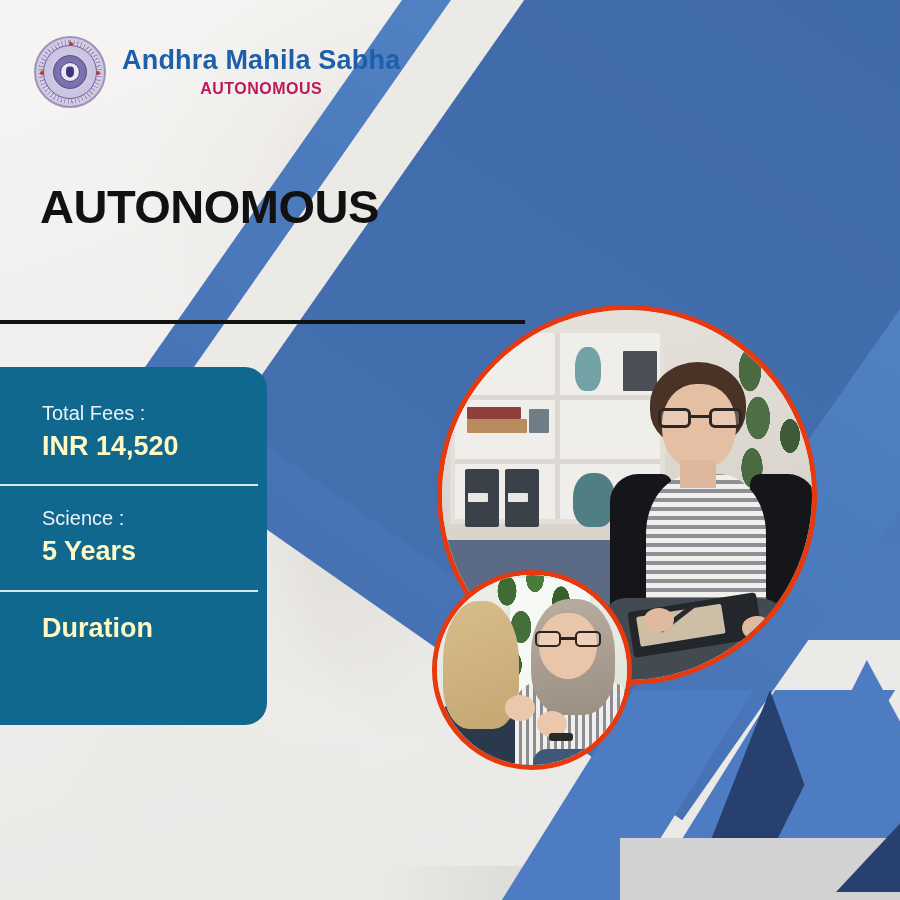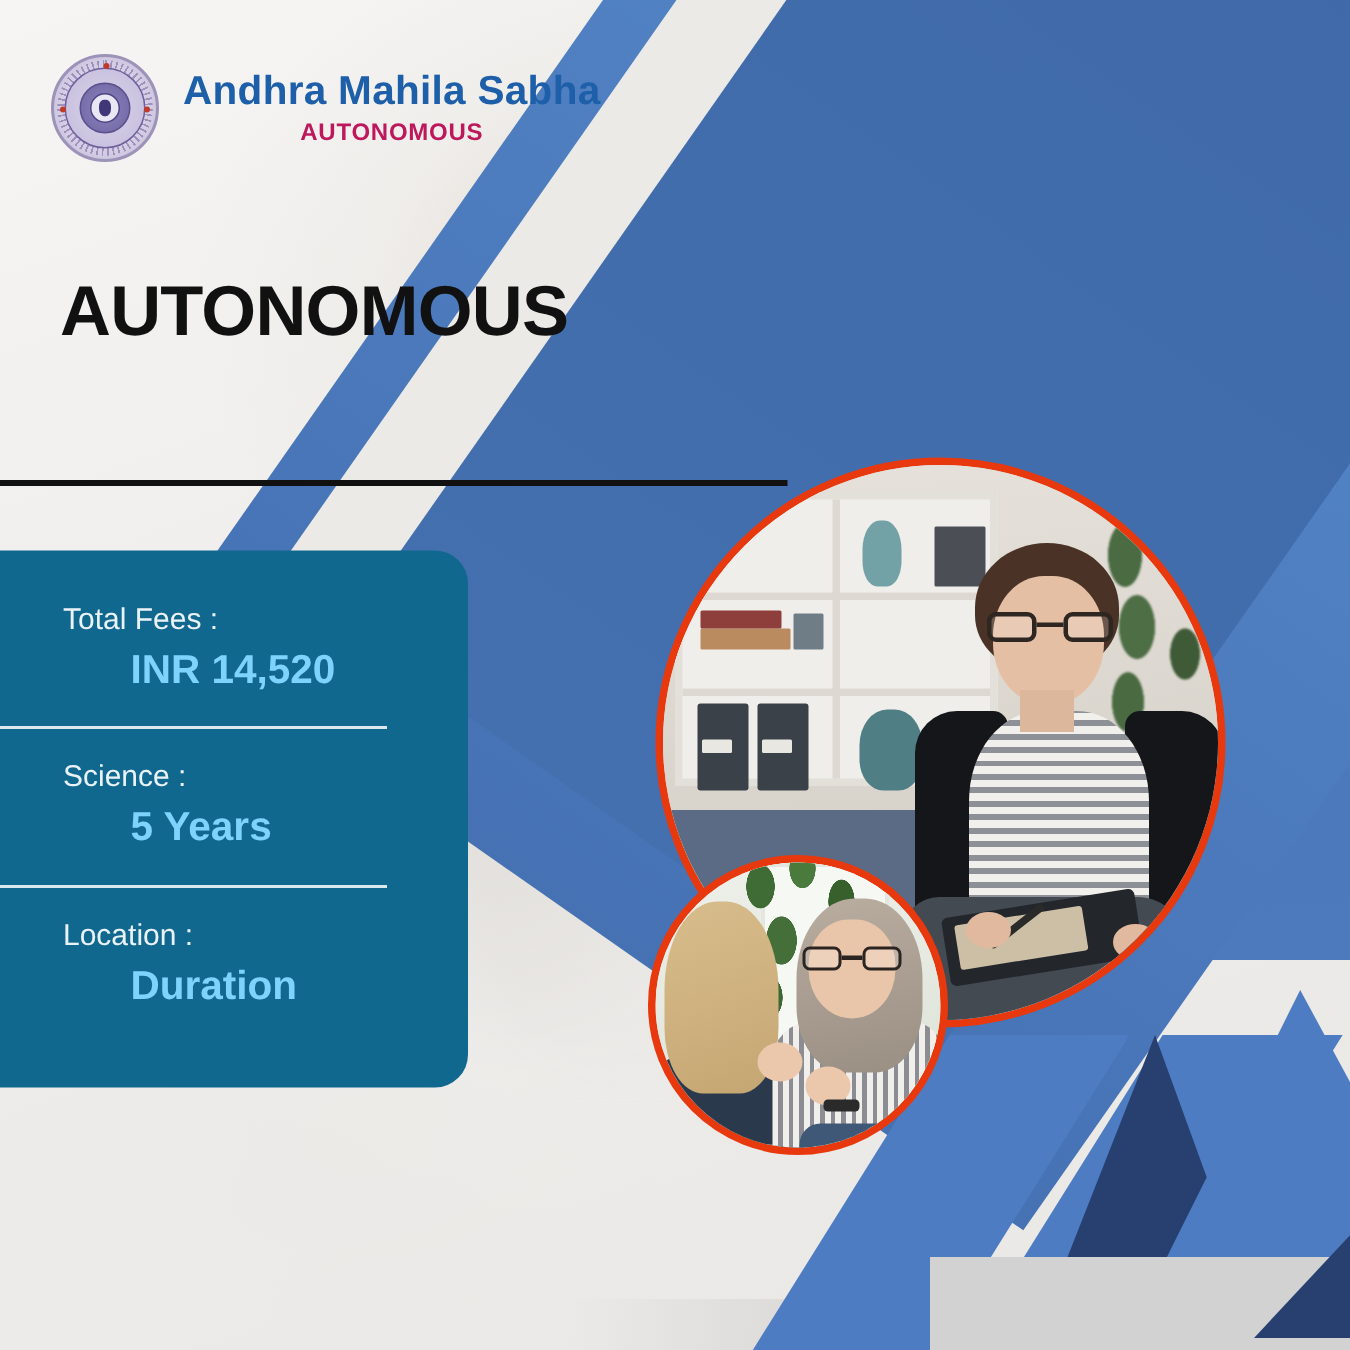--- a/index.html
+++ b/index.html
@@ -183,32 +183,32 @@
   }
   .title .l2 { display:block; }
 
   .divider {
     position:absolute; left:0px; top:320px; width:525px; height:4px;
     background:#111; z-index:30;
   }
 
   
   .info-panel {
-    position:absolute; left:0; top:367px; width:312px; height:358px;
+    position:absolute; left:0; top:367px; width:267px; height:358px;
     background:#11688f;
     border-radius:0 22px 22px 0;
     z-index:30;
     padding:34px 0 0 42px;
   }
   .info-block { position:relative; }
   .info-label {
     font-size:20px; color:#e9f2f7; font-weight:normal; line-height:1.2;
   }
   .info-value {
-    font-size:27px; color:#7dd3fc; font-weight:bold; margin-top:5px; line-height:1.2;margin-left:45px;
+    font-size:27px; color:#fef9c3; font-weight:bold; margin-top:5px; line-height:1.2;
   }
   .info-sep {
     width:256px; height:2px; background:rgba(255,255,255,.85);
     margin:22px 0 20px -42px; padding-left:0;
     margin-left:-42px; width:258px;
   }
 
   
   .cta {
     position:absolute; left:44px; top:775px;
@@ -452,21 +452,20 @@
       <div class="info-label">Total Fees :</div>
       <div class="info-value">INR 14,520</div>
     </div>
     <div class="info-sep"></div>
     <div class="info-block">
       <div class="info-label">Science :</div>
       <div class="info-value">5 Years</div>
     </div>
     <div class="info-sep"></div>
     <div class="info-block">
-      <div class="info-label">Location :</div>
       <div class="info-value">Duration</div>
     </div>
   </div>
 
 
   <div class="photo-main">
     <div class="scene">
       <div class="m-wall"></div>
       <div class="m-shelf">
         <div class="m-shelf-h" style="top:62px"></div>

